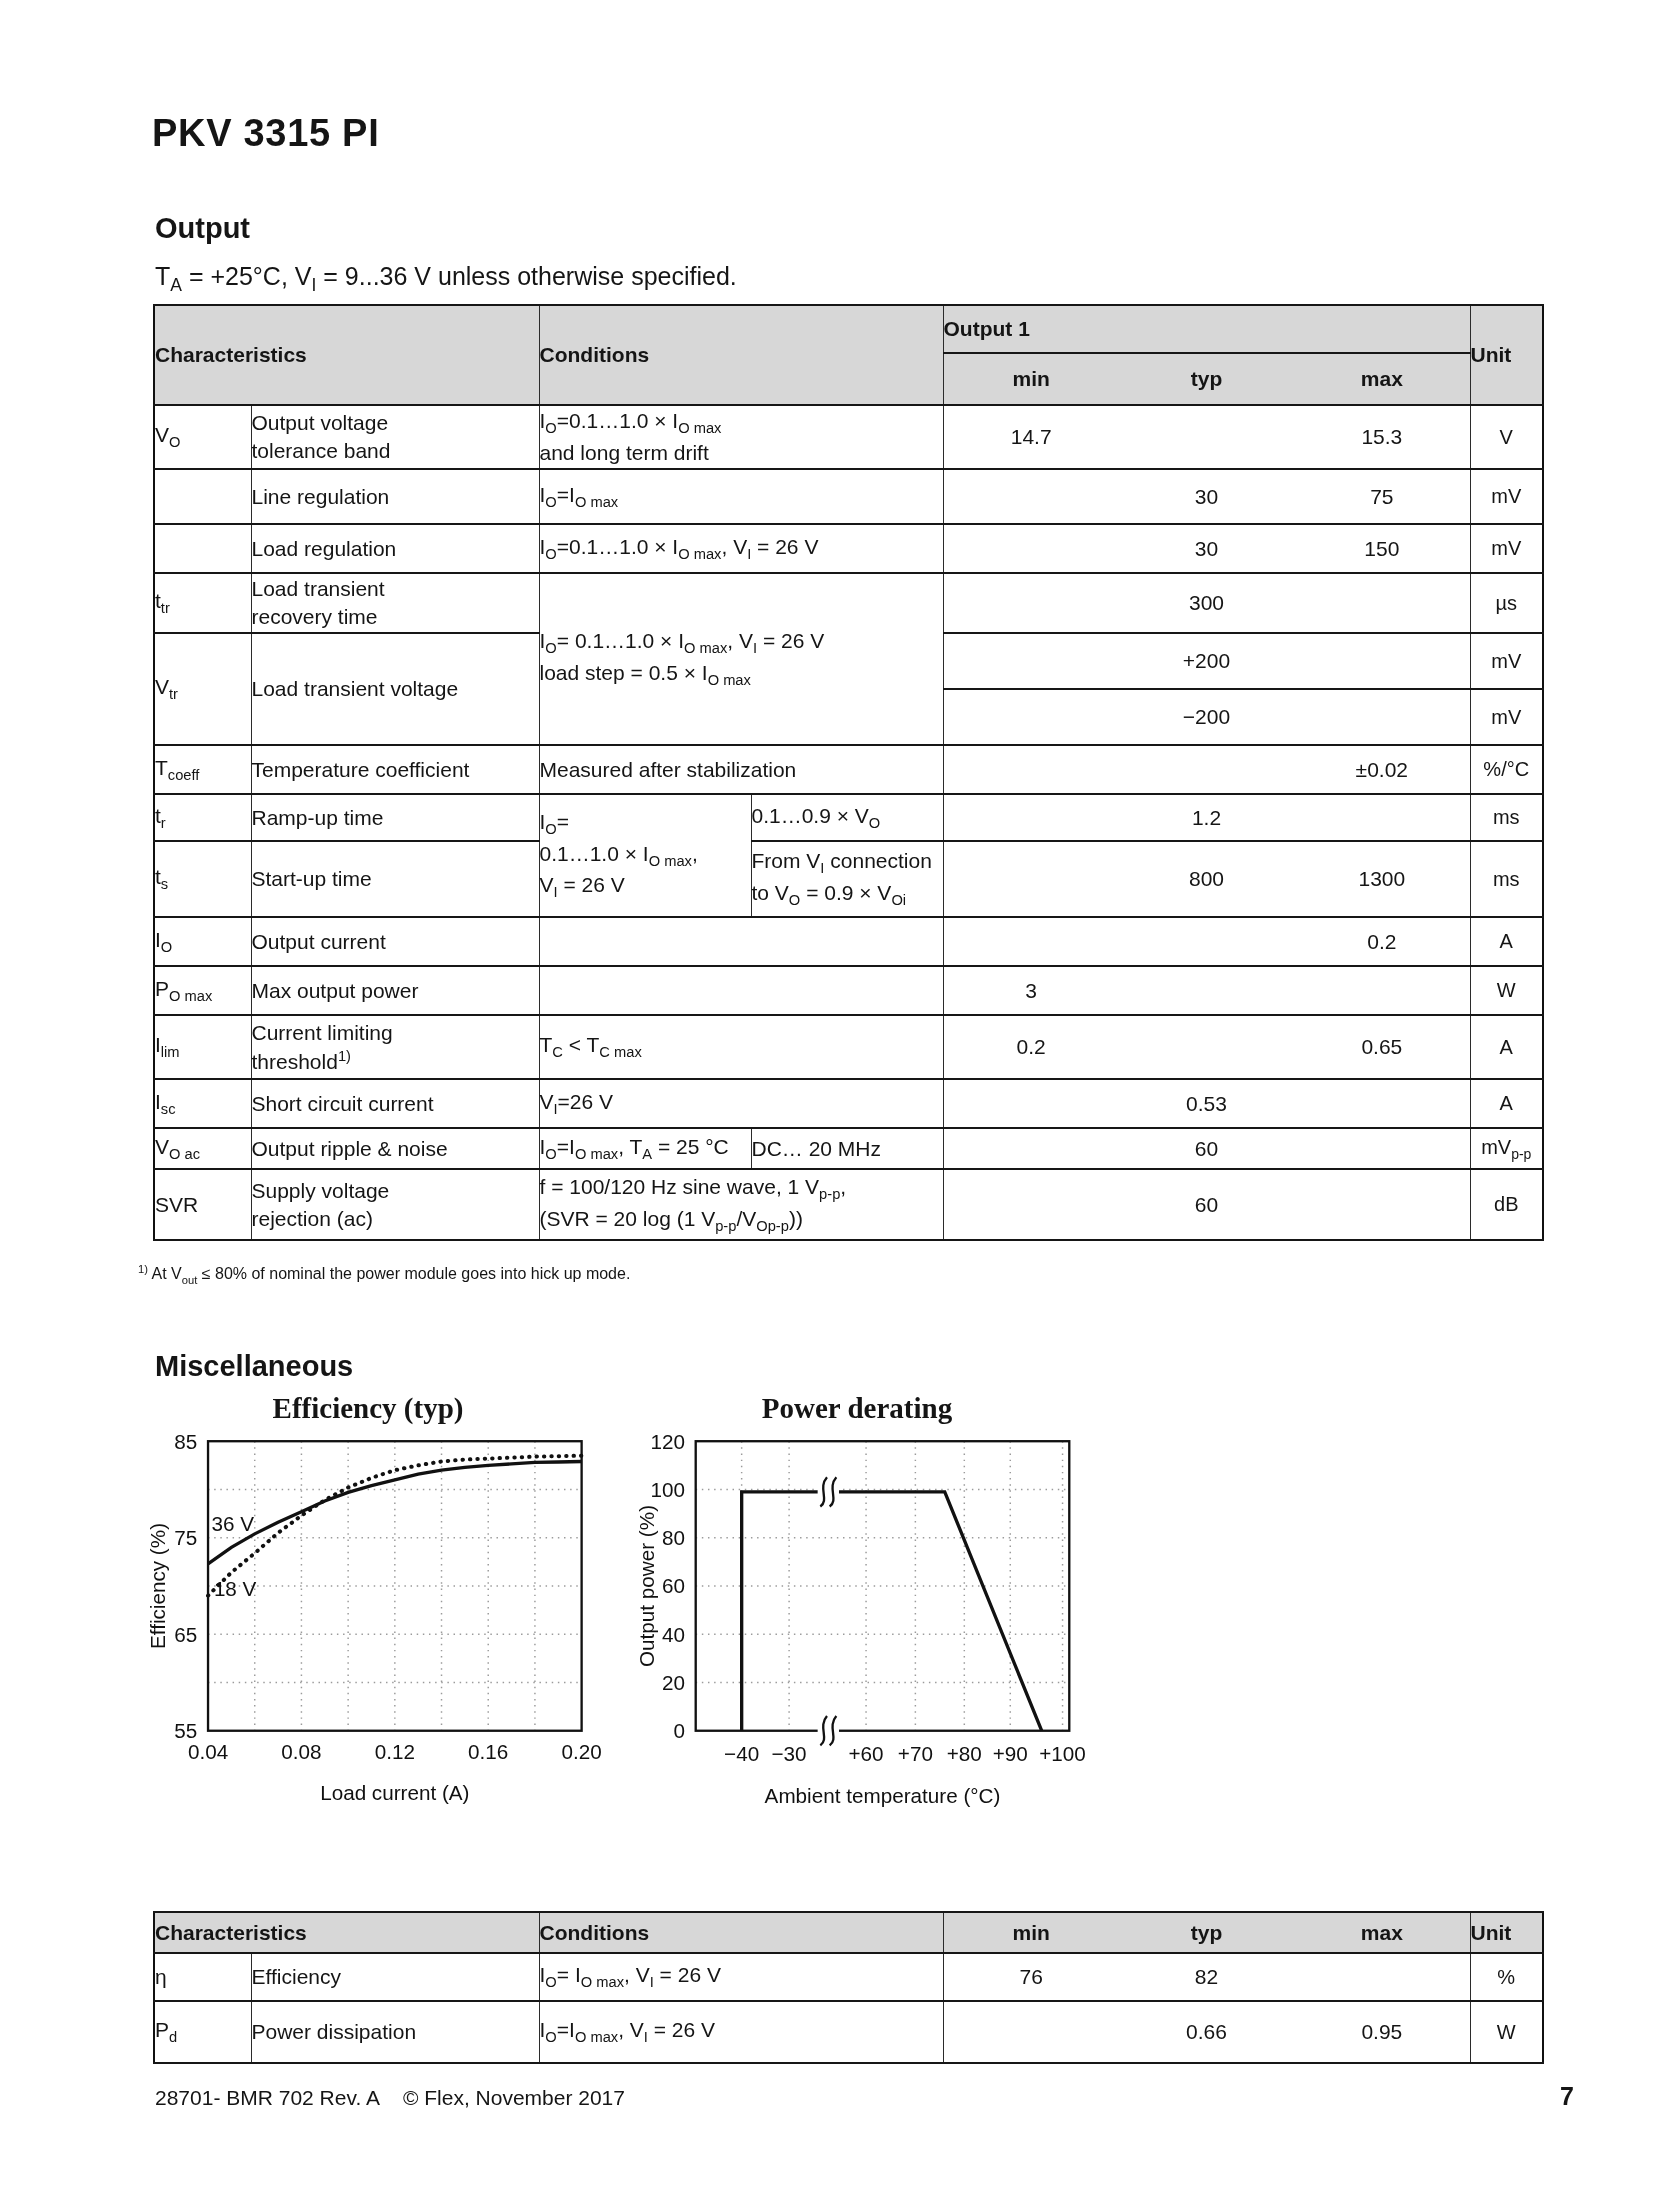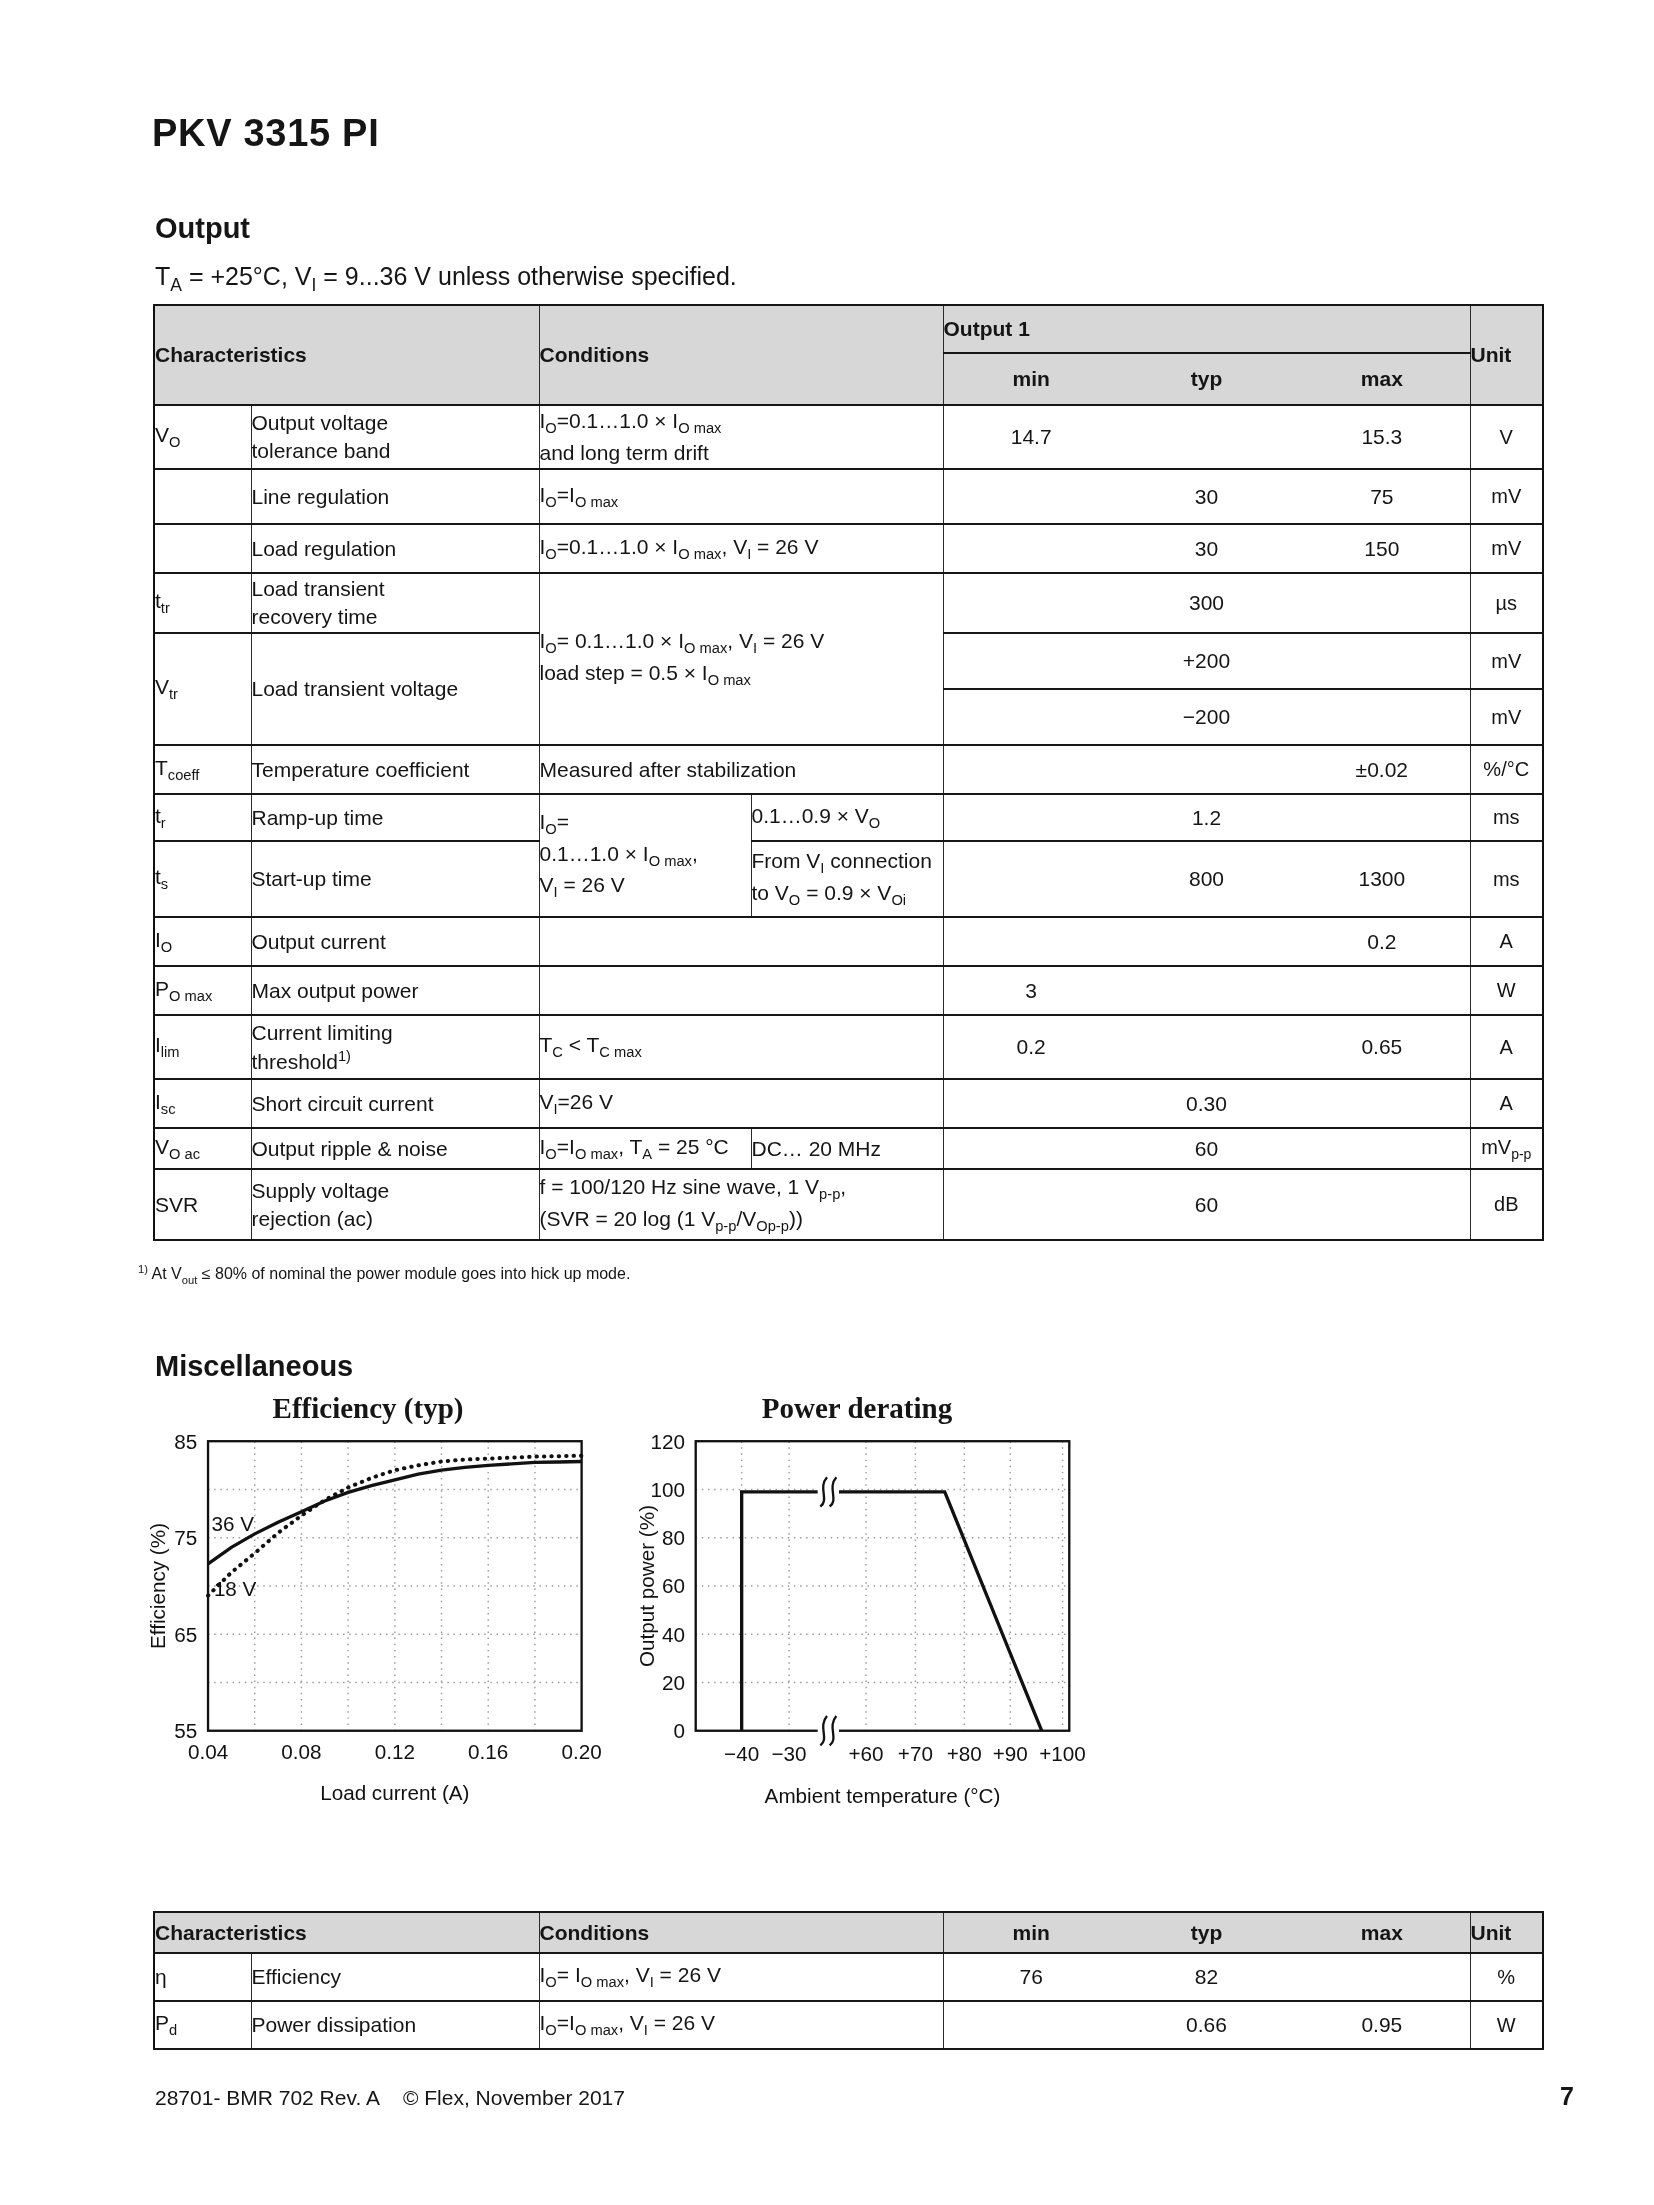--- a/index.html
+++ b/index.html
@@ -234,21 +234,21 @@
           </td>
         <td class="unit">A</td>
       </tr>
       <tr style="height:49px">
         <td class="sym">I<sub>sc</sub></td>
         <td class="name">Short circuit current</td>
         <td class="cond" colspan="2">V<sub>I</sub>=26 V</td>
         <td class="vals">
             <div class="vals-wrap">
           <span></span>
-          <span>0.30</span>
+          <span>0.53</span>
           <span></span>
             </div>
           </td>
         <td class="unit">A</td>
       </tr>
       <tr style="height:41px">
         <td class="sym">V<sub>O ac</sub></td>
         <td class="name">Output ripple &amp; noise</td>
         <td class="cond">I<sub>O</sub>=I<sub>O max</sub>, T<sub>A</sub> = 25 °C</td>
         <td class="cond">DC… 20 MHz</td>
@@ -386,21 +386,21 @@
         <td class="cond" colspan="2">I<sub>O</sub>= I<sub>O max</sub>, V<sub>I</sub> = 26 V</td>
         <td class="vals">
             <div class="vals-wrap">
           <span>76</span>
           <span>82</span>
           <span></span>
             </div>
           </td>
         <td class="unit">%</td>
       </tr>
-      <tr style="height:48px">
+      <tr style="height:62px">
         <td class="sym">P<sub>d</sub></td>
         <td class="name">Power dissipation</td>
         <td class="cond" colspan="2">I<sub>O</sub>=I<sub>O max</sub>, V<sub>I</sub> = 26 V</td>
         <td class="vals">
             <div class="vals-wrap">
           <span></span>
           <span>0.66</span>
           <span>0.95</span>
             </div>
           </td>

